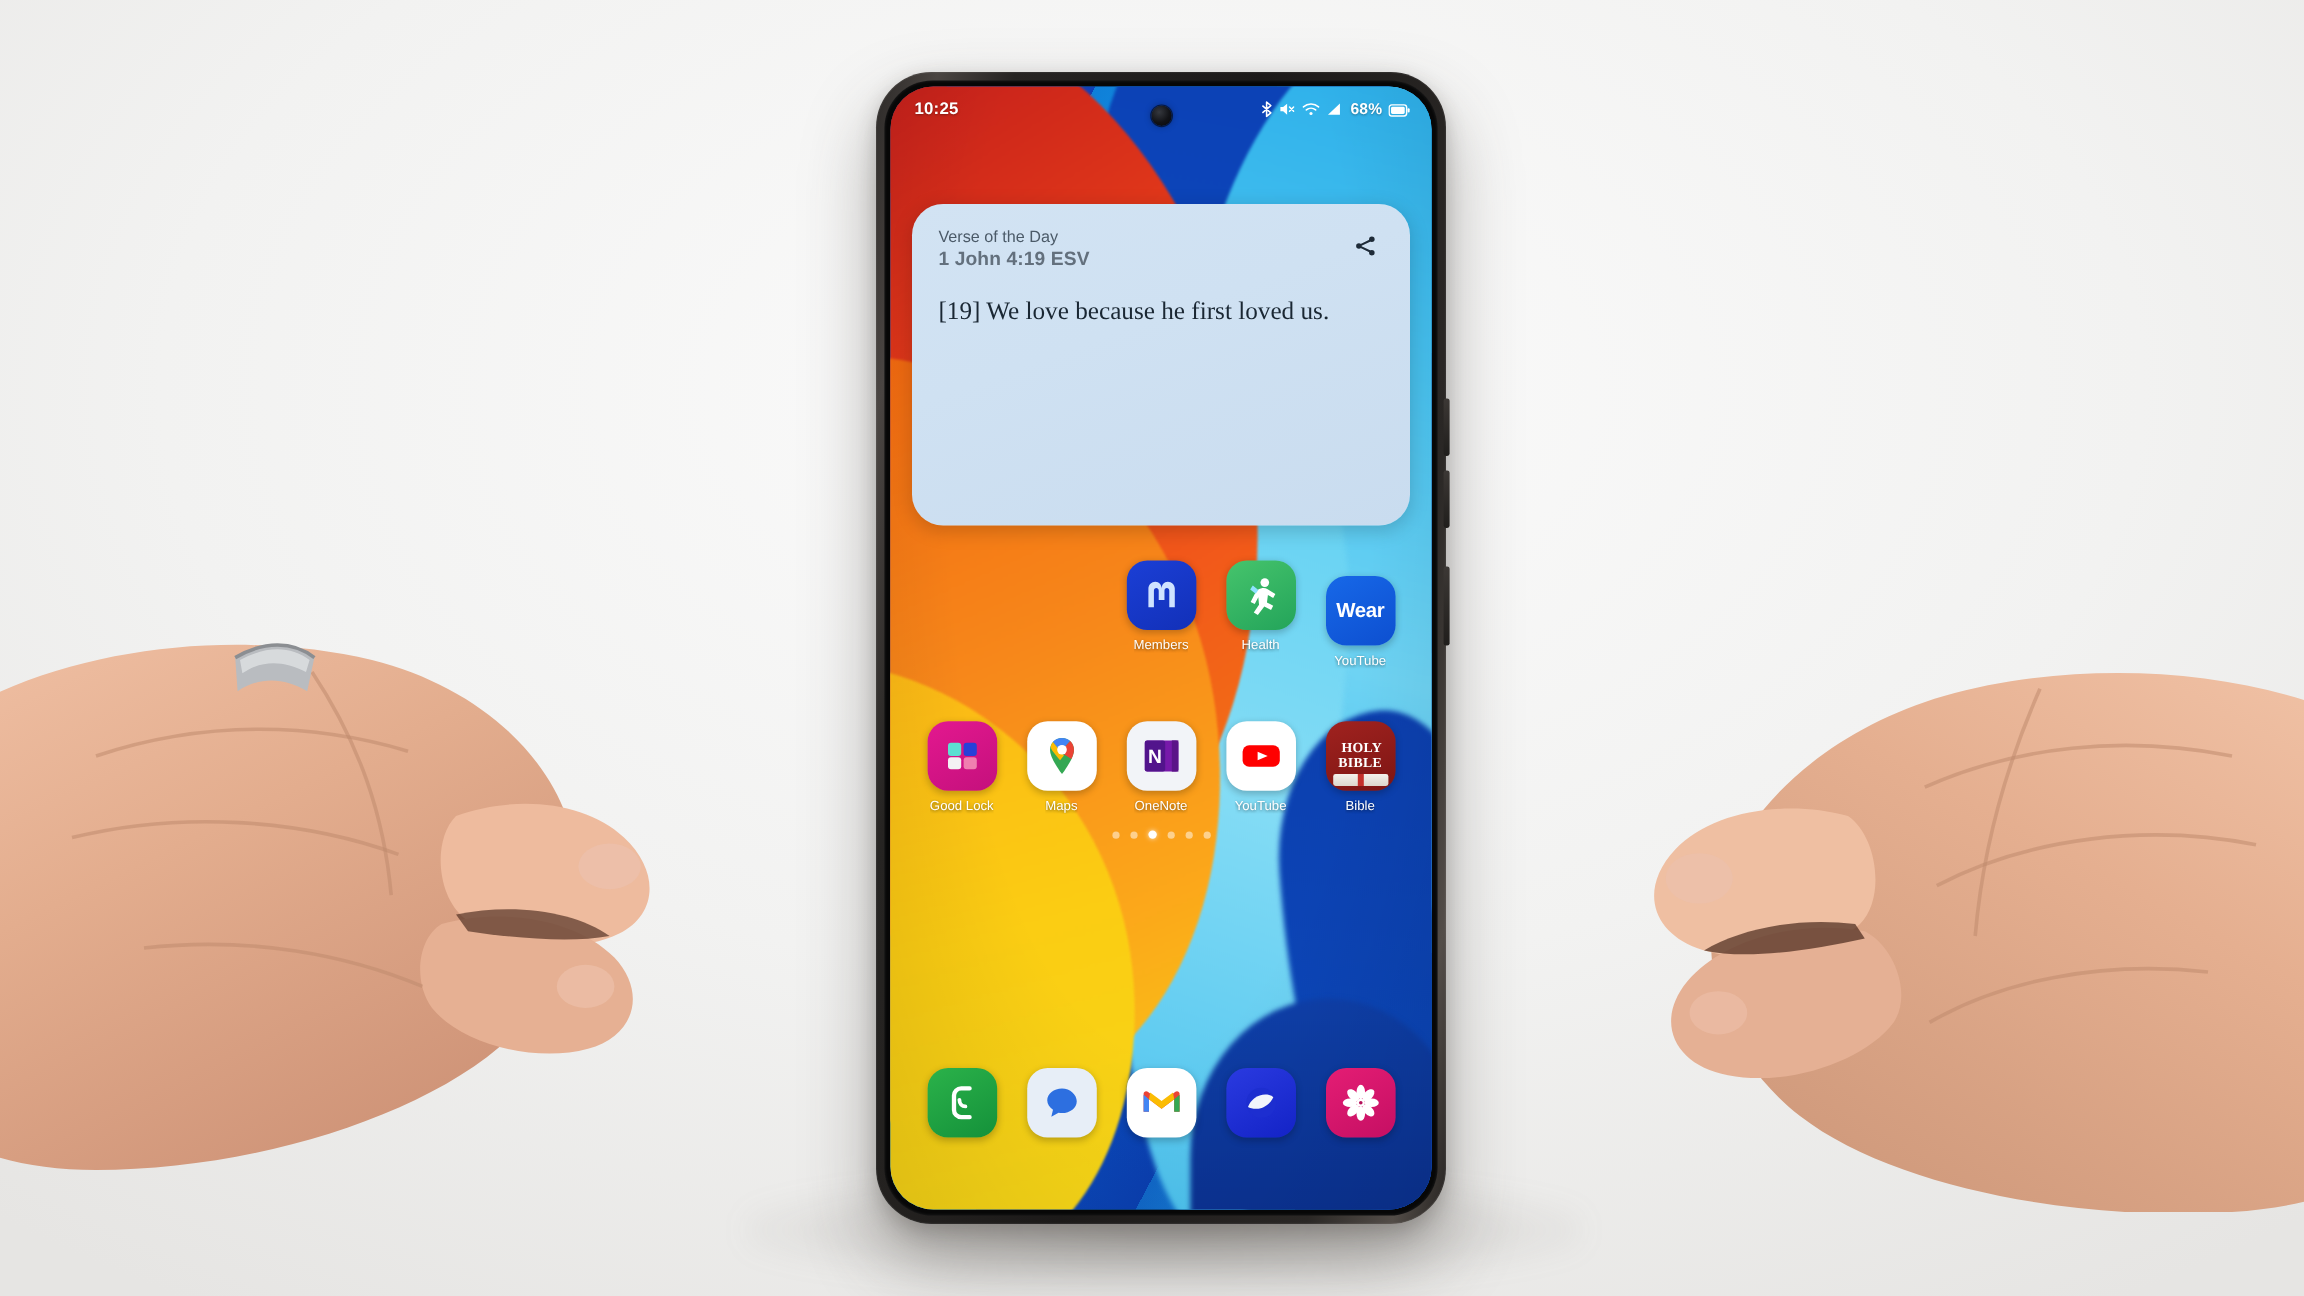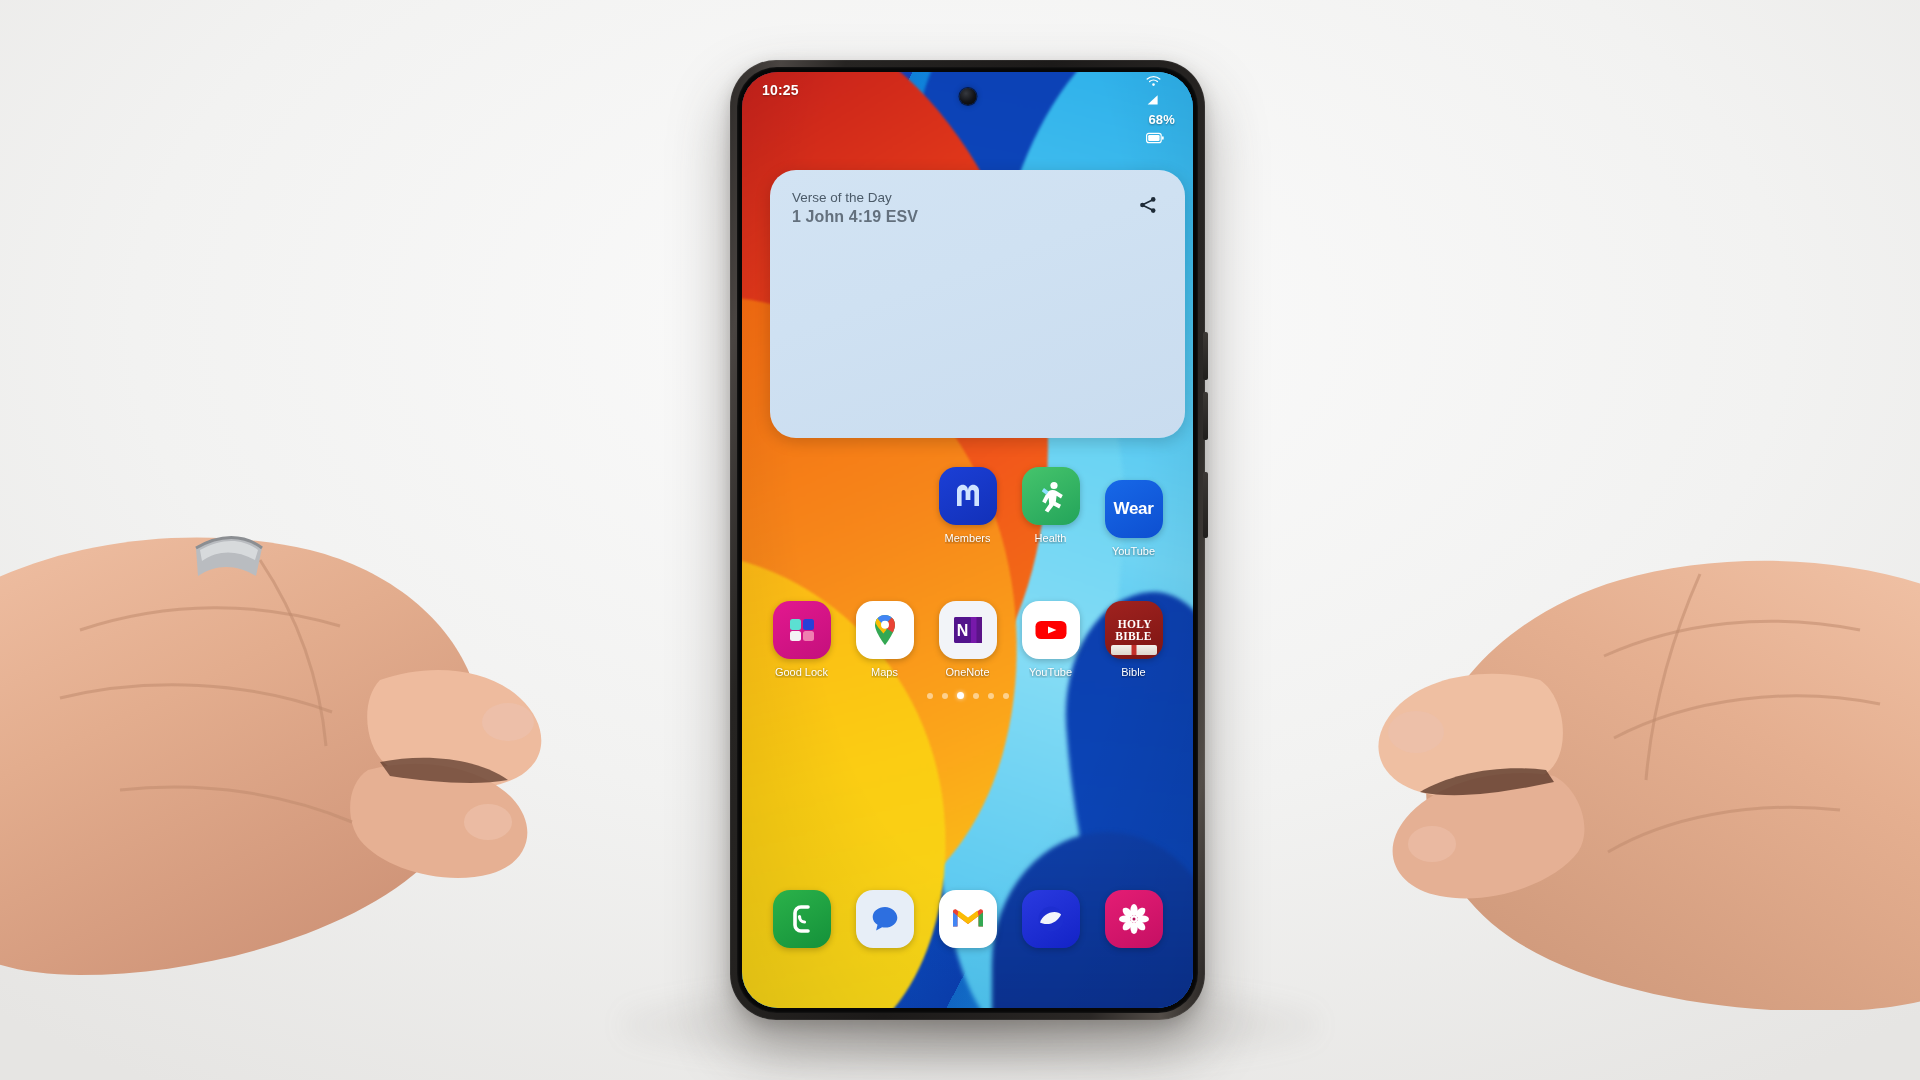--- a/index.html
+++ b/index.html
@@ -153,21 +153,21 @@
     display: flex; align-items: center;
     justify-content: space-between;
     padding: 0 18px 0 20px;
     color: #ffffff;
     font-size: 14px;
     font-weight: 700;
     letter-spacing: 0.2px;
     text-shadow: 0 1px 2px rgba(0,0,0,0.35);
     z-index: 6;
   }
-  #status-icons { display: flex; align-items: flex-start; gap: 5px; flex-direction: column; }
+  #status-icons { display: flex; align-items: flex-end; gap: 5px; }
   #status-icons svg { display: block; }
   #battery-pct { font-size: 13px; font-weight: 700; margin-left: 2px; }
 
   
   #camera-hole {
     position: absolute;
     left: 50%; top: 16px;
     transform: translateX(-50%);
     width: 17px; height: 17px;
     border-radius: 50%;
@@ -179,21 +179,20 @@
   
   #verse-widget {
     position: absolute;
     left: 18px; top: 98px;
     width: 415px; height: 268px;
     border-radius: 26px;
     background: linear-gradient(160deg, #d2e3f3 0%, #cfe1f2 40%, #c9dcef 100%);
     box-shadow: 0 4px 16px rgba(0,0,0,0.18);
     padding: 20px 22px;
     z-index: 5;
-    margin-left: 10px;
   }
   #verse-head-row { display: flex; align-items: flex-start; justify-content: space-between; }
   #verse-label {
     font-size: 13.5px; color: #4b5a68; font-weight: 400; line-height: 1.25;
   }
   #verse-ref {
     font-size: 16px; color: #63707d; font-weight: 700; margin-top: 1px; letter-spacing: 0.1px;
   }
   #share-button {
     width: 30px; height: 30px; flex: 0 0 30px;
@@ -362,20 +361,21 @@
           </div>
           <div id="share-button">
             <svg width="20" height="20" viewBox="0 0 20 20">
               <circle cx="15.2" cy="4.4" r="2.3" fill="#1e2b38"></circle>
               <circle cx="4.4" cy="10" r="2.3" fill="#1e2b38"></circle>
               <circle cx="15.2" cy="15.6" r="2.3" fill="#1e2b38"></circle>
               <path d="M13.4 5.6L6.2 9.0M6.2 11.0l7.2 3.4" stroke="#1e2b38" stroke-width="1.7" stroke-linecap="round"></path>
             </svg>
           </div>
         </div>
+        <div id="verse-text">[19] We love because he first loved us.</div>
       </div>
 
       <div id="app-area">
 
         <div class="app-row" id="app-row-1">
           <div class="app-cell" style="visibility:hidden"></div>
           <div class="app-cell" style="visibility:hidden"></div>
 
           <div class="app-cell">
             <div class="app-icon ic-members">

